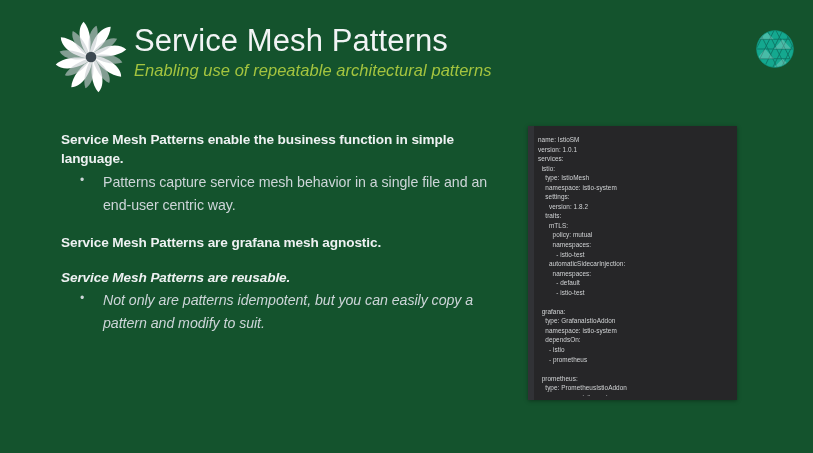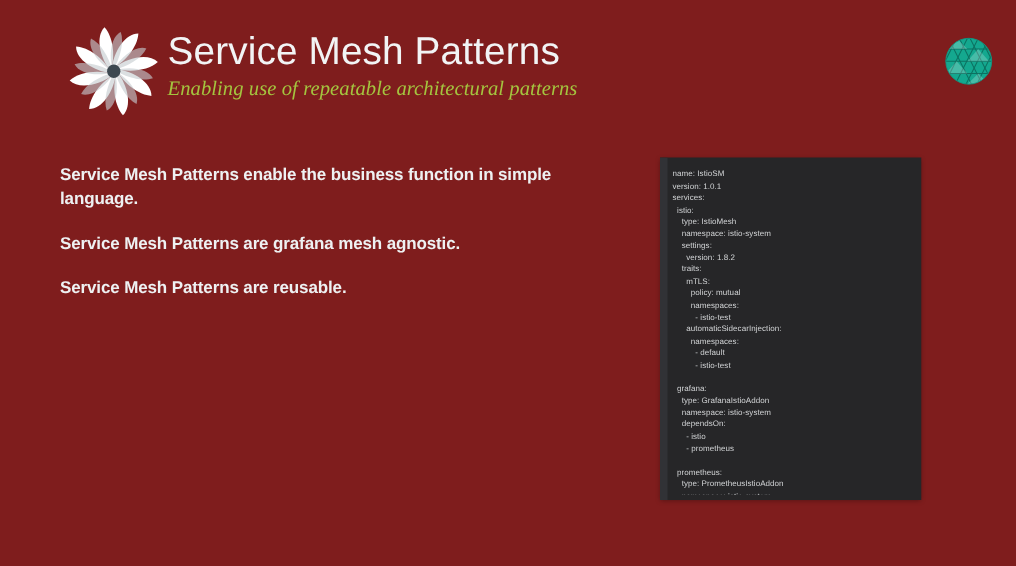--- a/index.html
+++ b/index.html
@@ -10,21 +10,21 @@
     width: 813px;
     height: 453px;
     overflow: hidden;
     background: #3d4951;
     font-family: "Liberation Sans", sans-serif;
   }
   .slide {
     position: relative;
     width: 813px;
     height: 453px;
-    background: #7f1d1d;
+    background: #14532d;
   }
 
   
   .header {
     position: absolute;
     left: 0;
     top: 0;
     width: 813px;
     height: 104px;
   }
@@ -45,48 +45,49 @@
     font-family: "Liberation Sans", sans-serif;
     font-size: 31px;
     font-weight: 400;
     color: #f2f4f5;
     letter-spacing: 0.1px;
     line-height: 1.12;
     white-space: nowrap;
   }
   .slide-subtitle {
     margin-top: 2px;
-    font-family: Liberation Serif, serif;
+    font-family: Liberation Sans, sans-serif;
     font-size: 16.5px;
     font-style: italic;
     font-weight: 400;
     color: #a4c43f;
     letter-spacing: 0.05px;
     white-space: nowrap;
   }
   .corner-logo {
     position: absolute;
     left: 748px;
     top: 22px;
     width: 54px;
     height: 54px;
   }
 
   
   .content-left {
     position: absolute;
-    left: 48px;
+    left: 61px;
     top: 130px;
     width: 455px;
   }
   .point-group {
     margin-bottom: 16px;
   }
   .point-group:last-child {
     margin-bottom: 13px;
+    font-style: italic;
   }
   .point-heading {
     font-family: "Liberation Sans", sans-serif;
     font-size: 13.6px;
     font-weight: bold;
     color: #eef1f2;
     line-height: 1.42;
     letter-spacing: -0.1px;
   }
   .bullet-list {
@@ -227,28 +228,34 @@
         <circle cx="50" cy="50" r="34" fill="none" stroke="#0f9a84" stroke-width="1.2"></circle>
       </svg>
     </div>
 
   </div>
 
   <div class="content-left">
 
     <div class="point-group">
       <div class="point-heading">Service Mesh Patterns enable the business function in simple language.</div>
+      <ul class="bullet-list">
+        <li class="bullet-item">Patterns capture service mesh behavior in a single file and an end-user centric way.</li>
+      </ul>
     </div>
 
     <div class="point-group">
       <div class="point-heading">Service Mesh Patterns are grafana mesh agnostic.</div>
     </div>
 
     <div class="point-group">
       <div class="point-heading">Service Mesh Patterns are reusable.</div>
+      <ul class="bullet-list">
+        <li class="bullet-item">Not only are patterns idempotent, but you can easily copy a pattern and modify to suit.</li>
+      </ul>
     </div>
 
   </div>
 
   <div class="code-panel">
     <div class="code-gutter"></div>
     <div class="code-body" id="code-body">
         <div class="code-line">name: IstioSM</div>
         <div class="code-line">version: 1.0.1</div>
         <div class="code-line">services:</div>

